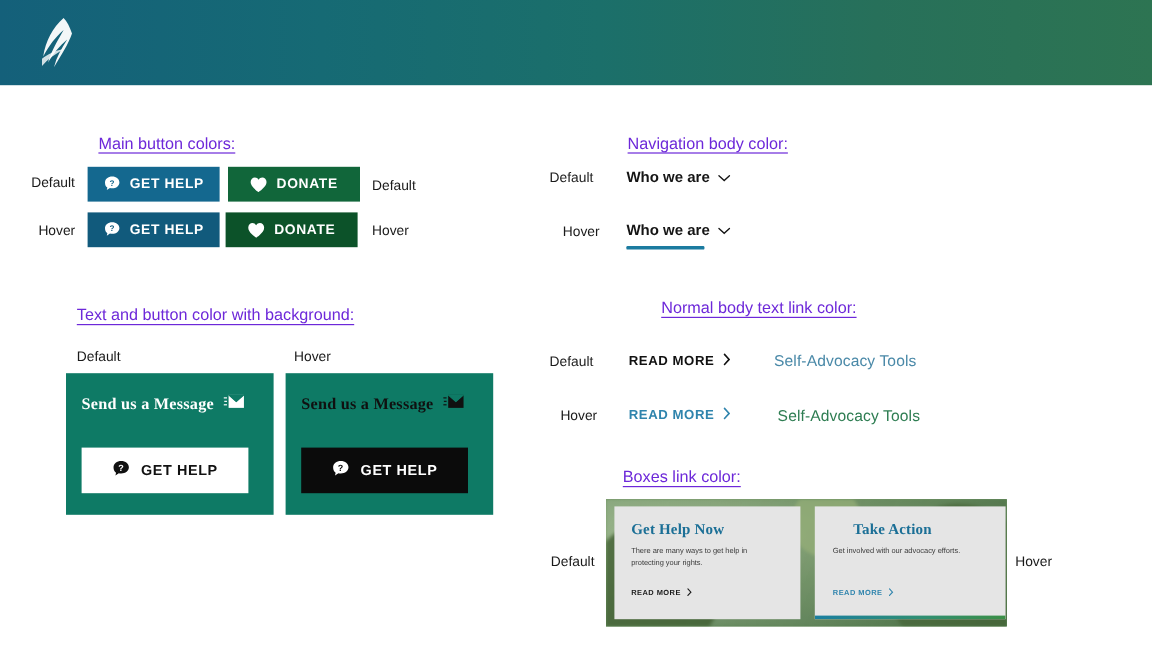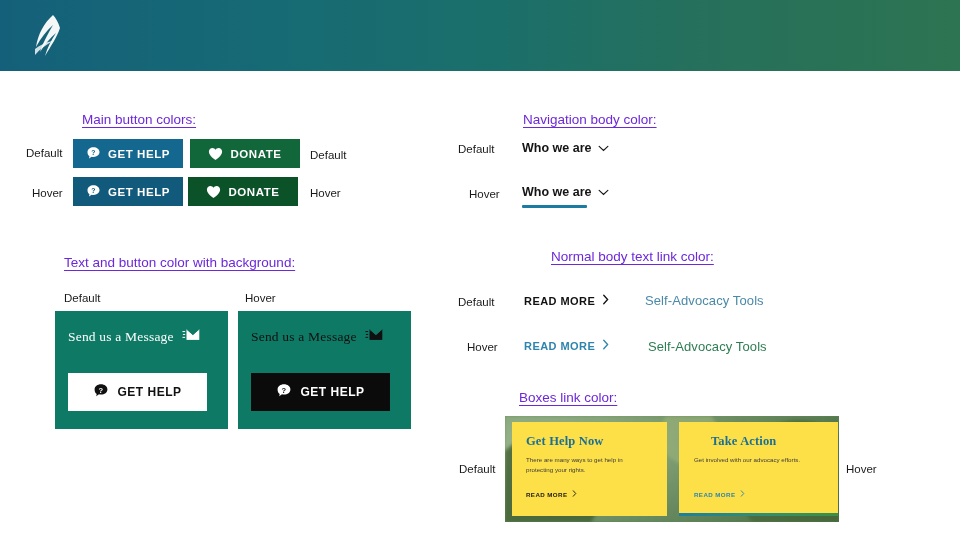--- a/index.html
+++ b/index.html
@@ -86,21 +86,21 @@
     position: absolute;
     box-sizing: border-box;
   }
   .panel-msg {
     position: absolute;
     display: flex;
     align-items: flex-end;
     gap: 8px;
     font-family: "Liberation Serif", serif;
     font-size: 13.5px;
-    font-weight: normal;
+    font-weight: bold;
     letter-spacing: .2px;
     white-space: nowrap;
   }
   .panel-btn {
     position: absolute;
     display: flex;
     align-items: center;
     justify-content: center;
     gap: 8px;
     font-size: 12px;
@@ -160,21 +160,21 @@
     position: absolute; inset: 0;
     background:
       radial-gradient(circle at 12% 70%, rgba(60,90,45,.75) 0 18%, transparent 19%),
       radial-gradient(circle at 55% 18%, rgba(150,175,120,.7) 0 14%, transparent 15%),
       radial-gradient(circle at 88% 62%, rgba(70,100,55,.7) 0 20%, transparent 21%),
       linear-gradient(115deg, rgba(255,255,255,.18), rgba(0,0,0,.12));
     filter: blur(1.5px);
   }
   .card {
     position: absolute;
-    background: #fde047;
+    background: #e5e5e5;
     box-sizing: border-box;
     overflow: hidden;
     padding-left: 44px;
   }
   .card-title {
     position: absolute;
     font-family: "Liberation Serif", serif;
     font-weight: bold;
     font-size: 12.5px;
     letter-spacing: .15px;

